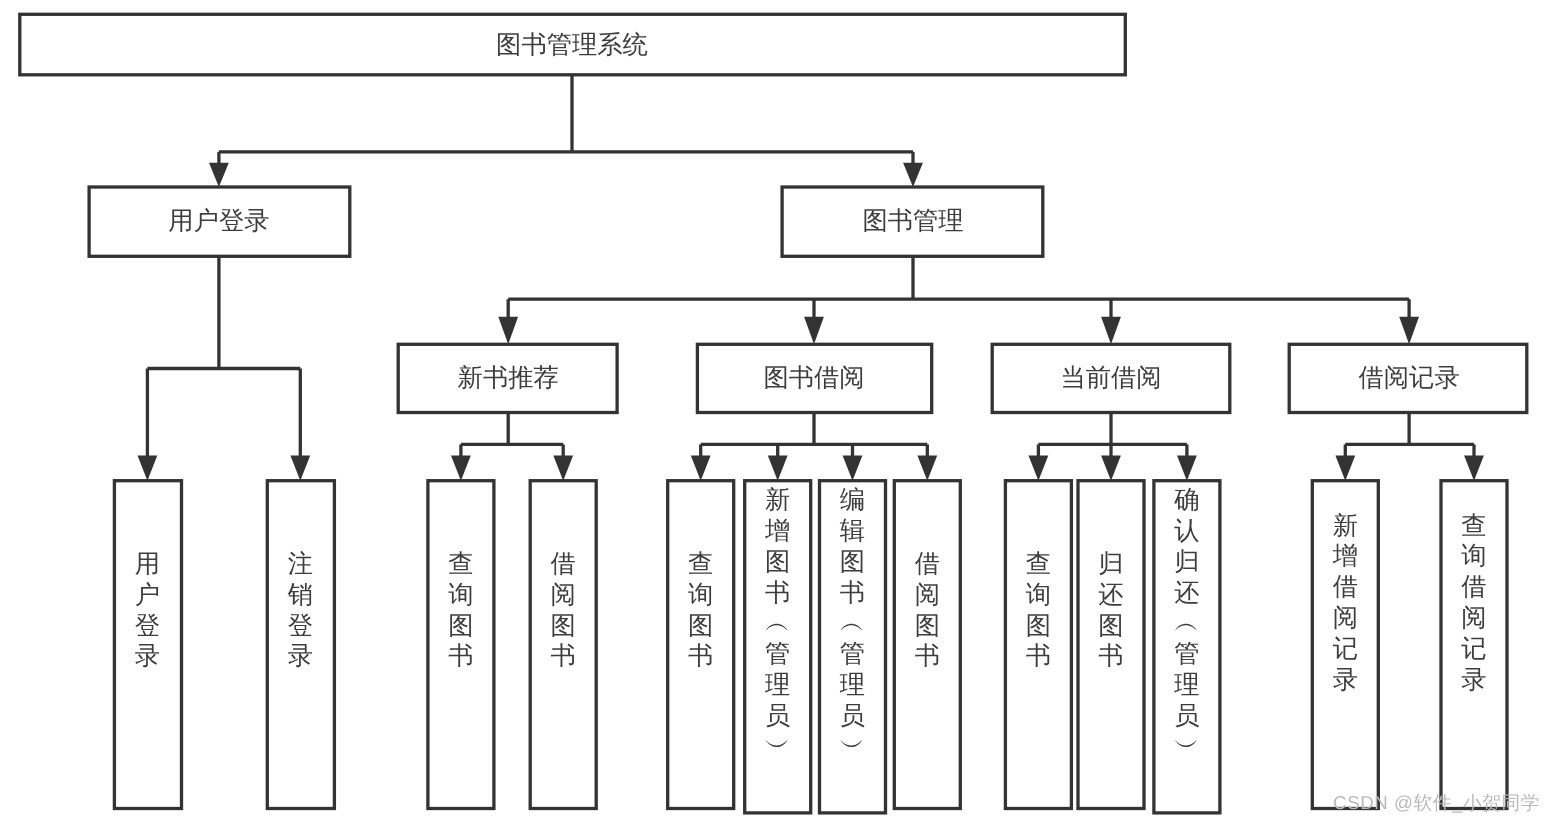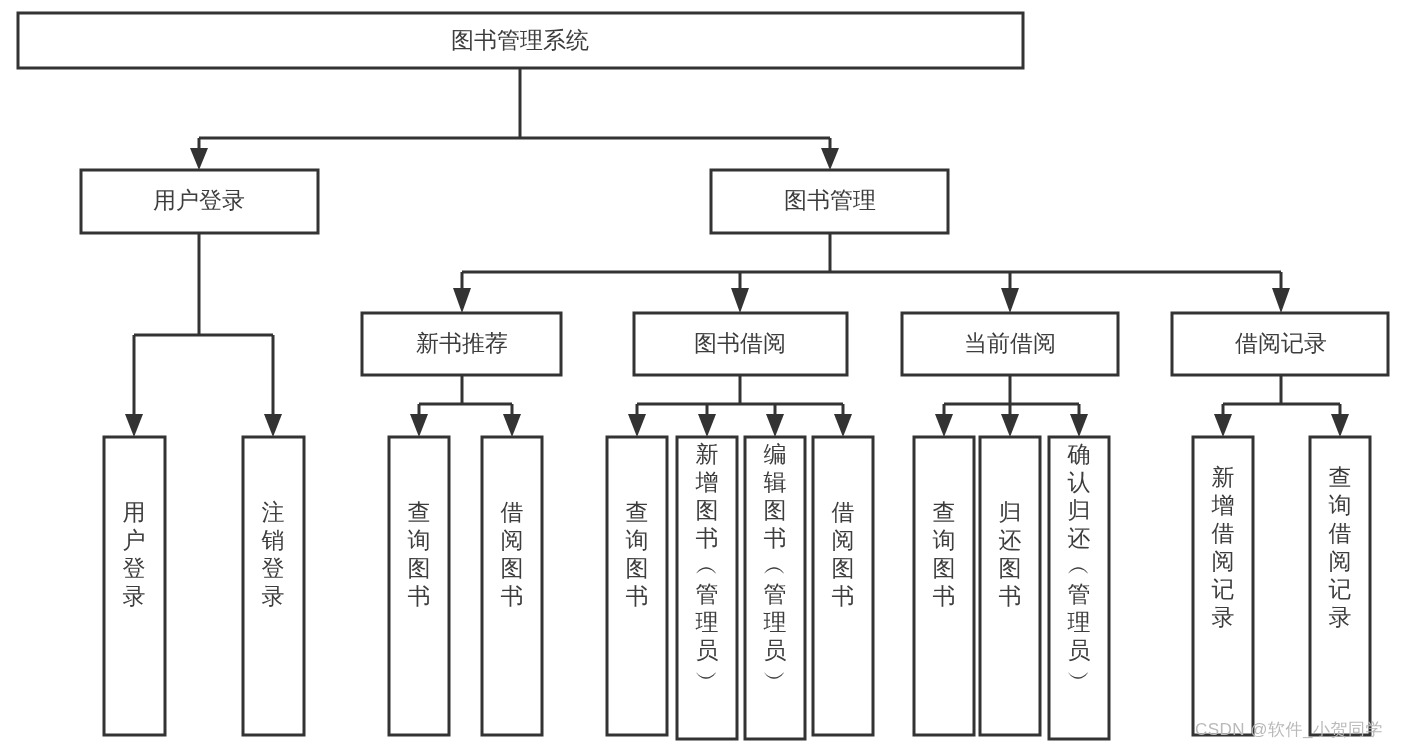--- a/index.html
+++ b/index.html
@@ -53,21 +53,21 @@
   }
   .node-label-vertical {
     fill: #3d3d3d;
     font-family: "Liberation Sans", "DejaVu Sans", sans-serif;
     font-size: 23px;
     text-anchor: middle;
     white-space: pre;
   }
   .watermark {
     position: absolute;
-    right: 22px;
+    right: 5px;
     bottom: 6px;
     color: #b9b9b9;
     font-size: 17px;
     font-family: "Liberation Sans", "DejaVu Sans", sans-serif;
     letter-spacing: 0.5px;
     user-select: none;
     pointer-events: none;
   }
 </style>
 </head>

